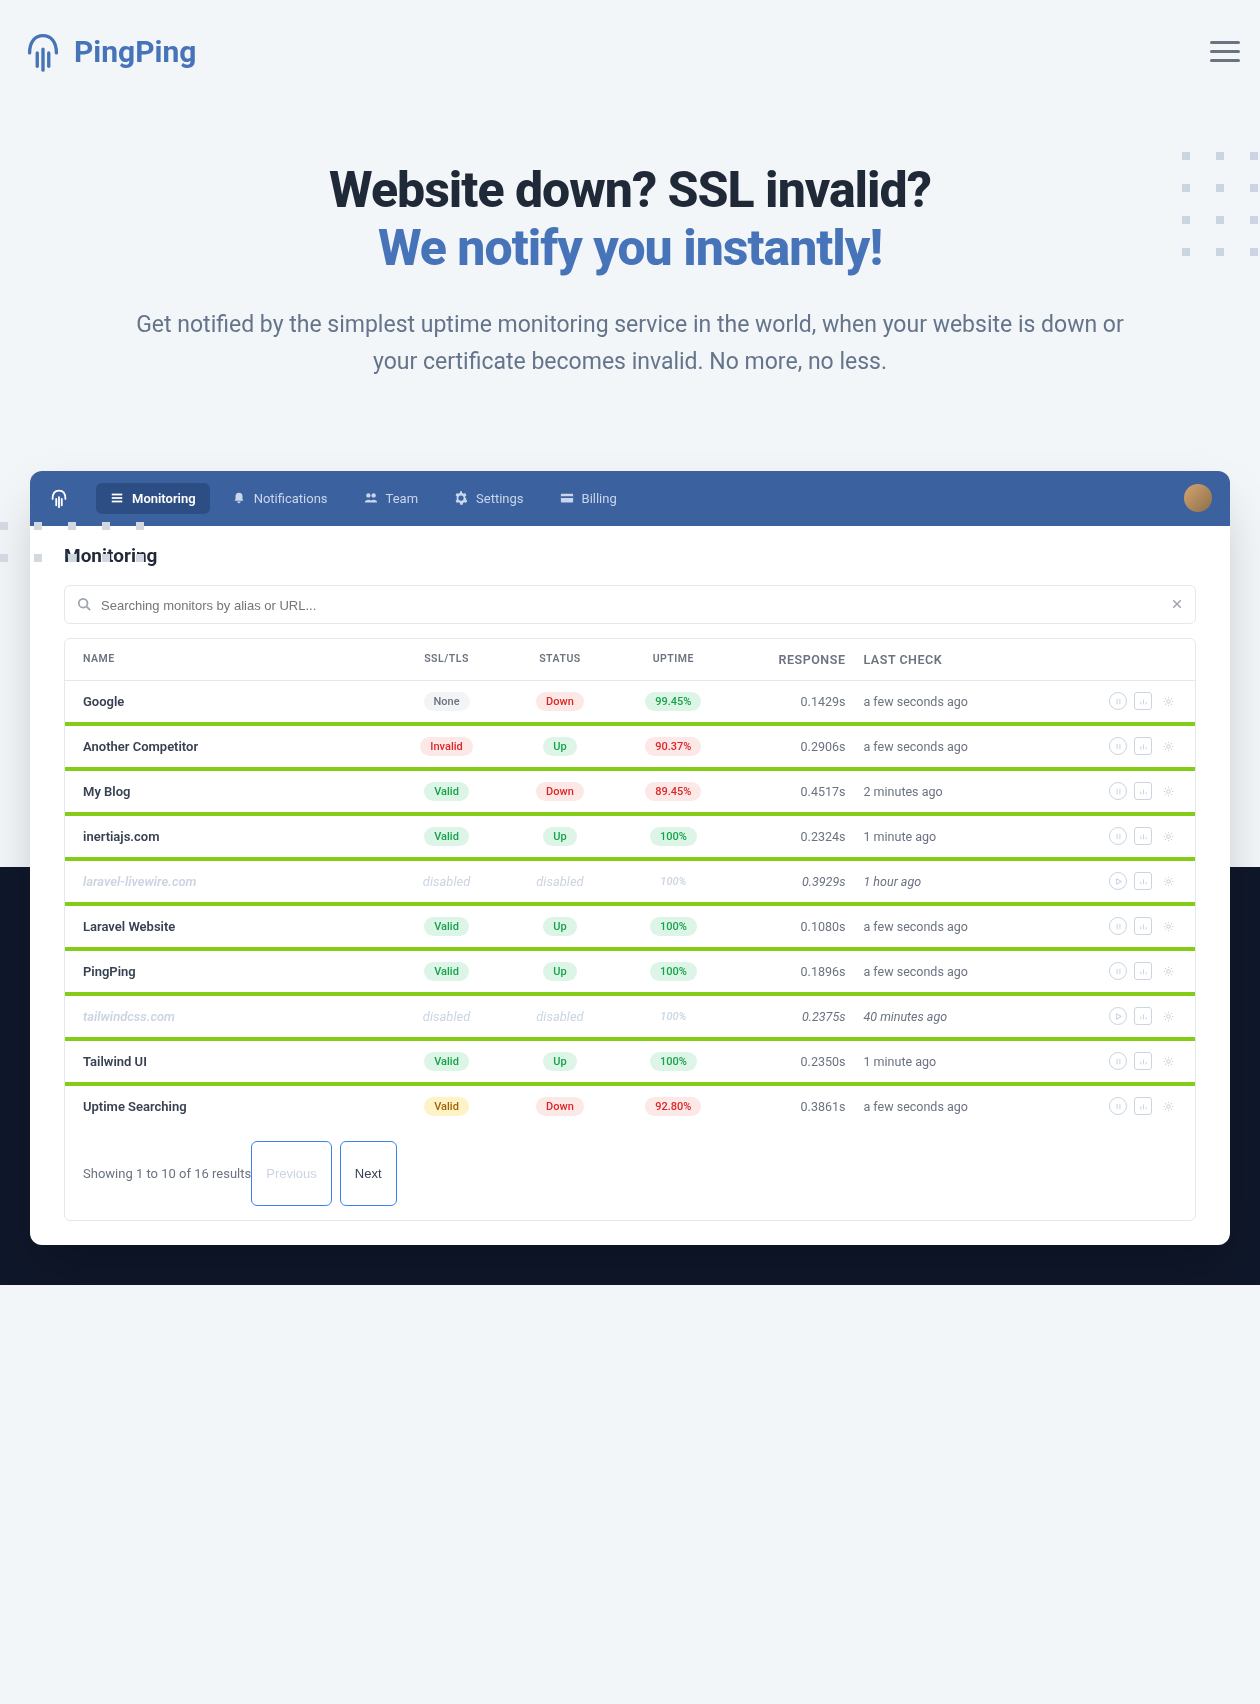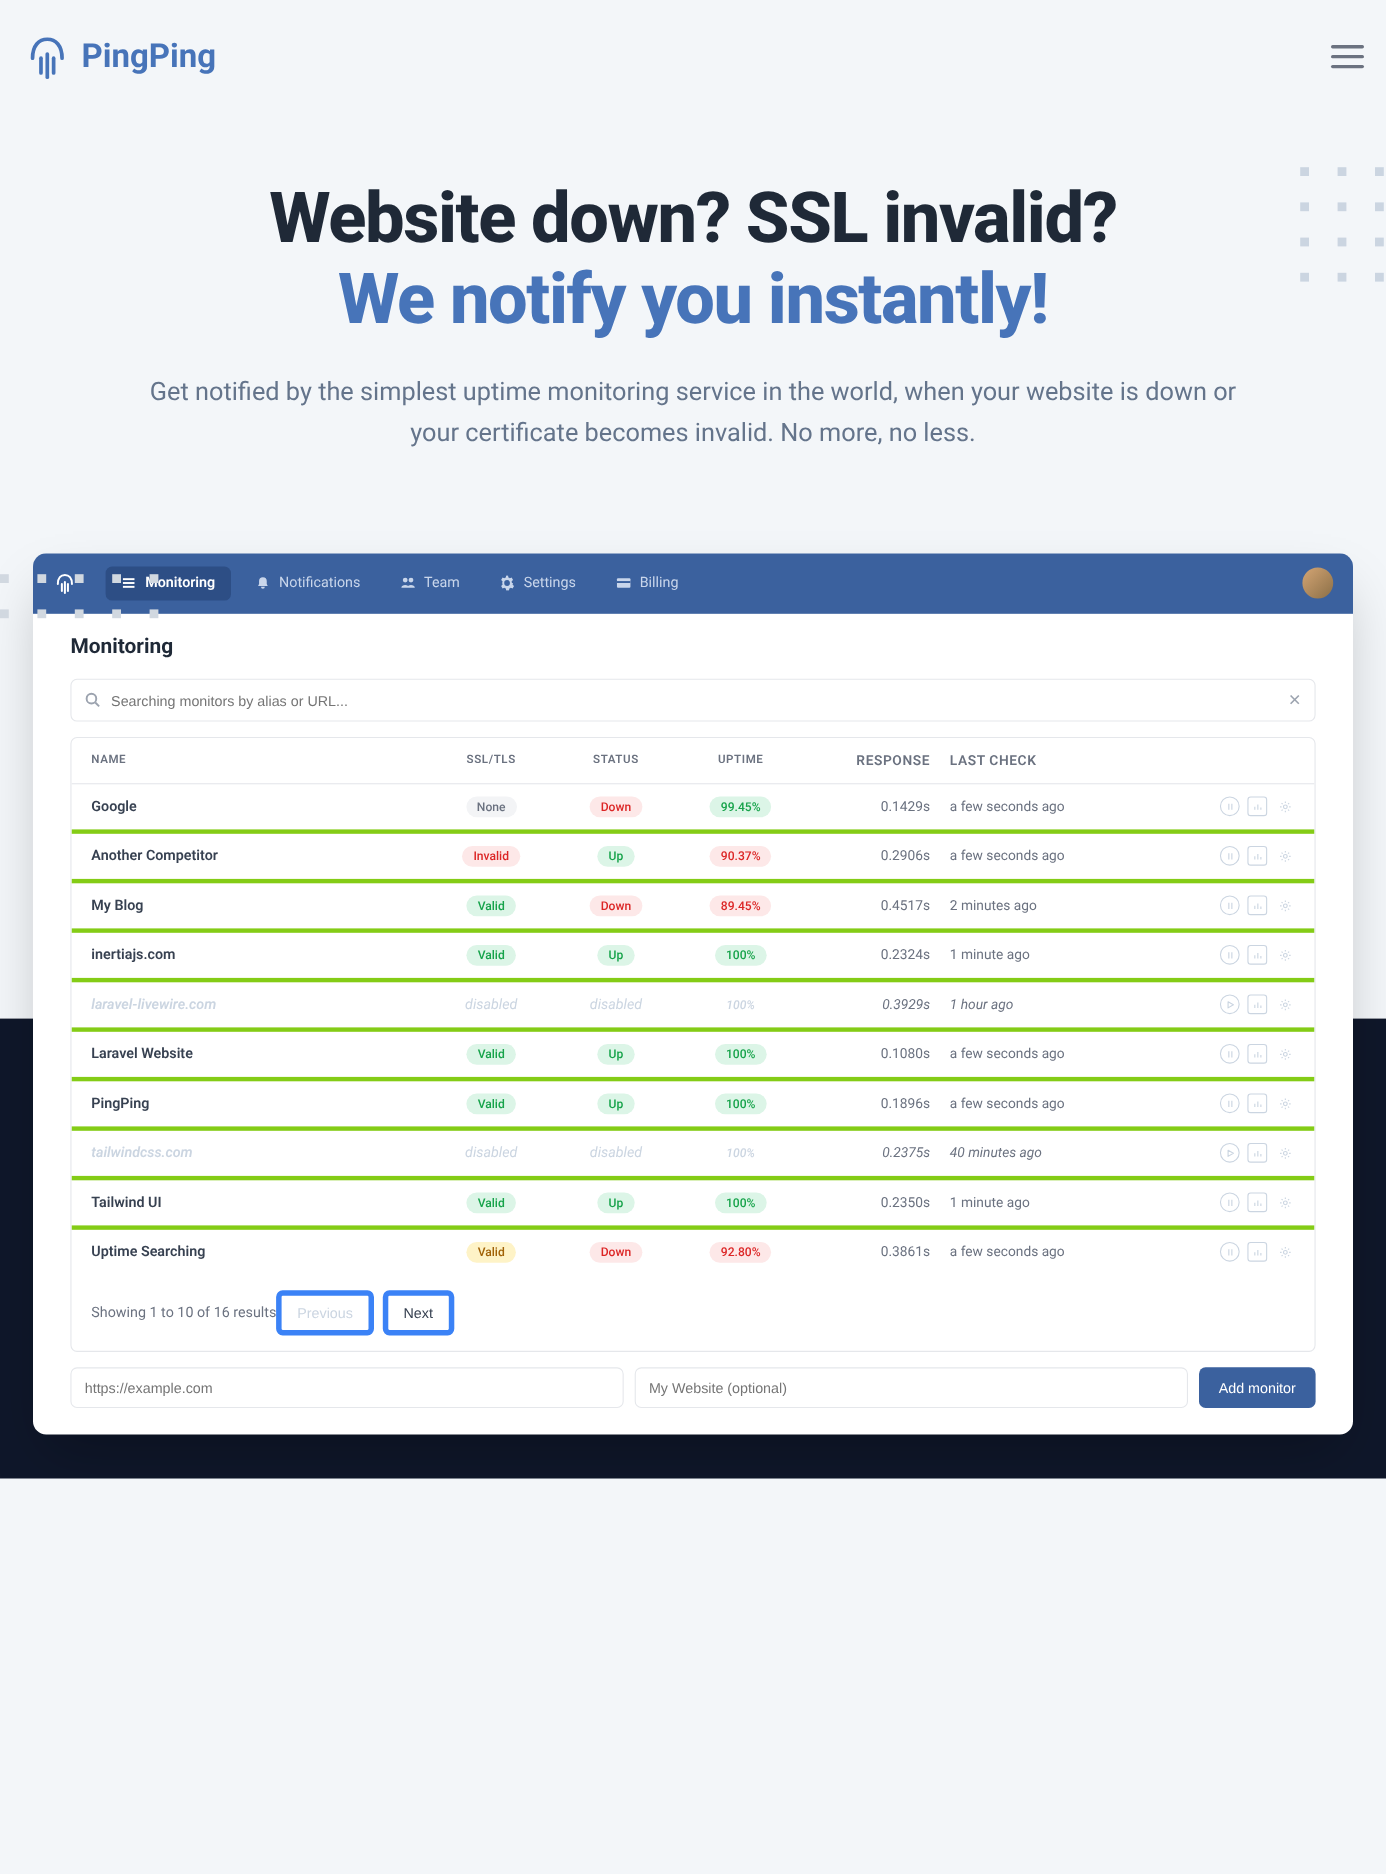--- a/index.html
+++ b/index.html
@@ -7,21 +7,21 @@
 .header { display: flex; justify-content: space-between; align-items: center; padding: 28px 20px 28px 20px; }
 .logo { display: flex; align-items: center; gap: 8px; font-size: 30px; font-weight: 700; color: #4774b9; }
 .logo-icon { width: 46px; height: 46px; }
 .hamburger { display: flex; flex-direction: column; gap: 6px; cursor: pointer; }
 .hamburger span { width: 30px; height: 3px; background: #6b7280; border-radius: 2px; }
 .hero { text-align: center; padding: 60px 90px 40px; position: relative; }
 .dots { position: absolute; top: 50px; right: 0; display: grid; grid-template-columns: repeat(3, 10px); grid-gap: 24px; }
 .dots span { width: 8px; height: 8px; background: #cbd5e1; }
 .dots-left { position: absolute; top: 420px; left: 0; display: grid; grid-template-columns: repeat(5, 10px); grid-gap: 24px; }
 .dots-left span { width: 8px; height: 8px; background: #d1d8e0; }
-.hero h1 { font-size: 64px; font-weight: 800; line-height: 1.15; letter-spacing: -0.02em; }
+.hero h1 { font-size: 50px; font-weight: 800; line-height: 1.15; letter-spacing: -0.02em; }
 .hero h1 .line2 { color: #4774b9; }
 .hero p { font-size: 23px; color: #64748b; margin-top: 30px; line-height: 1.6; padding: 0 40px; }
 .cta { display: block; width: 100%; margin-top: 48px; padding: 22px; font-size: 24px; color: #fff; background: #4774b9; border: none; border-radius: 10px; cursor: pointer; font-weight: 500; }
 .app { margin: 50px 30px 40px; background: #fff; border-radius: 12px; box-shadow: 0 25px 50px -12px rgba(0,0,0,0.25); overflow: hidden; }
 .app-nav { background: #3b619e; display: flex; align-items: center; padding: 12px 18px; gap: 8px; }
 .app-logo { width: 22px; height: 22px; margin-right: 18px; }
 .nav-item { display: flex; align-items: center; gap: 8px; padding: 8px 14px; color: #c9d6eb; font-size: 13px; border-radius: 6px; cursor: pointer; }
 .nav-item.active { background: #2d4e85; color: #fff; font-weight: 600; }
 .nav-icon { width: 14px; height: 14px; }
 .avatar { width: 28px; height: 28px; border-radius: 50%; margin-left: auto; background: linear-gradient(135deg,#d4a574,#8b6f47); }
@@ -45,21 +45,21 @@
 .badge-yellow { background: #fef3c7; color: #a16207; }
 .row.disabled .badge-green { background: transparent; color: #cbd5e1; }
 .col-ssl, .col-status, .col-uptime { text-align: center; }
 .col-response { text-align: right; padding-right: 18px; color: #6b7280; font-size: 12.5px; }
 .col-last { color: #6b7280; font-size: 12.5px; }
 .actions { display: flex; gap: 7px; justify-content: flex-end; }
 .action-icon { width: 18px; height: 18px; border: 1.5px solid #cbd5e1; border-radius: 50%; display: flex; align-items: center; justify-content: center; cursor: pointer; }
 .action-icon svg { width: 11px; height: 11px; stroke: #cbd5e1; fill: none; }
 .table-footer { display: flex; justify-content: flex-start; align-items: center; padding: 14px 18px; font-size: 13px; color: #6b7280; }
 .pager { display: flex; gap: 8px; }
-.pager button { padding: 8px 14px; border: 5px solid #3b82f6; border-radius: 6px; background: #fff; font-size: 13px; cursor: pointer; color: #374151; }
+.pager button { padding: 24px 14px; border: 1px solid #3b82f6; border-radius: 6px; background: #fff; font-size: 13px; cursor: pointer; color: #374151; }
 .pager button:disabled { color: #cbd5e1; cursor: default; }
 .add-row { display: flex; gap: 10px; margin-top: 14px; }
 .add-row input { flex: 1; padding: 10px 12px; border: 1px solid #e5e7eb; border-radius: 6px; font-size: 13px; outline: none; }
 .add-btn { padding: 10px 18px; background: #3b619e; color: #fff; border: none; border-radius: 6px; font-size: 13px; font-weight: 500; cursor: pointer; }
 .dark-strip { position: absolute; left: 0; right: 0; height: 420px; background: #0f172a; z-index: -1; margin-top: -418px; }
 .page-wrap { position: relative; }
 </style>
 </head>
 <body>
 
@@ -477,21 +477,16 @@
           </div>
       <div class="table-footer">
         <div>Showing 1 to 10 of 16 results</div>
         <div class="pager">
           <button disabled="">Previous</button>
           <button>Next</button>
         </div>
       </div>
     </div>
 
-    <div class="add-row">
-      <input placeholder="https://example.com" style="">
-      <input placeholder="My Website (optional)" style="">
-      <button class="add-btn">Add monitor</button>
-    </div>
   </div>
 </div>
 <div class="dark-strip"></div>
 </div>
 
 </body></html>

